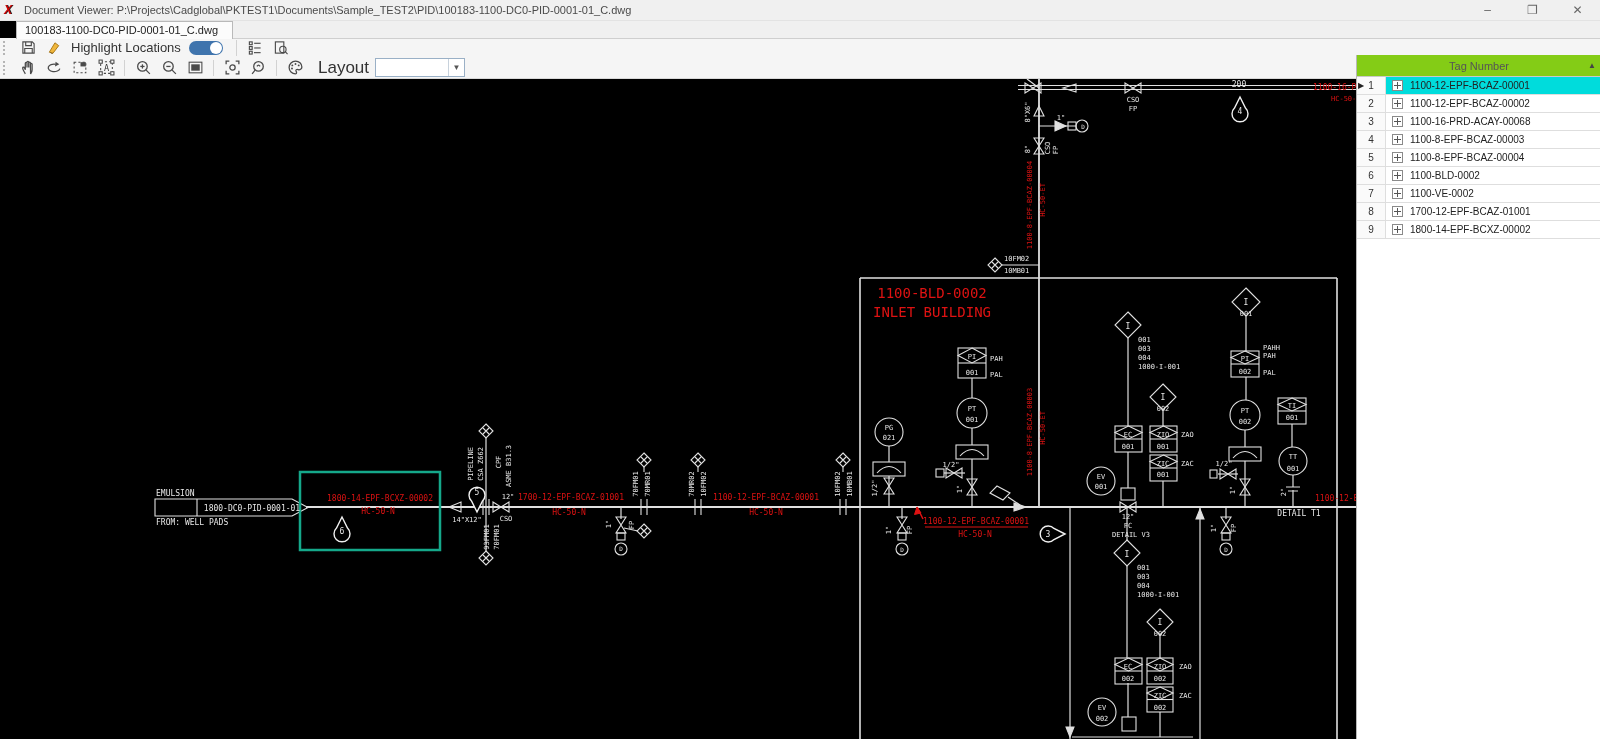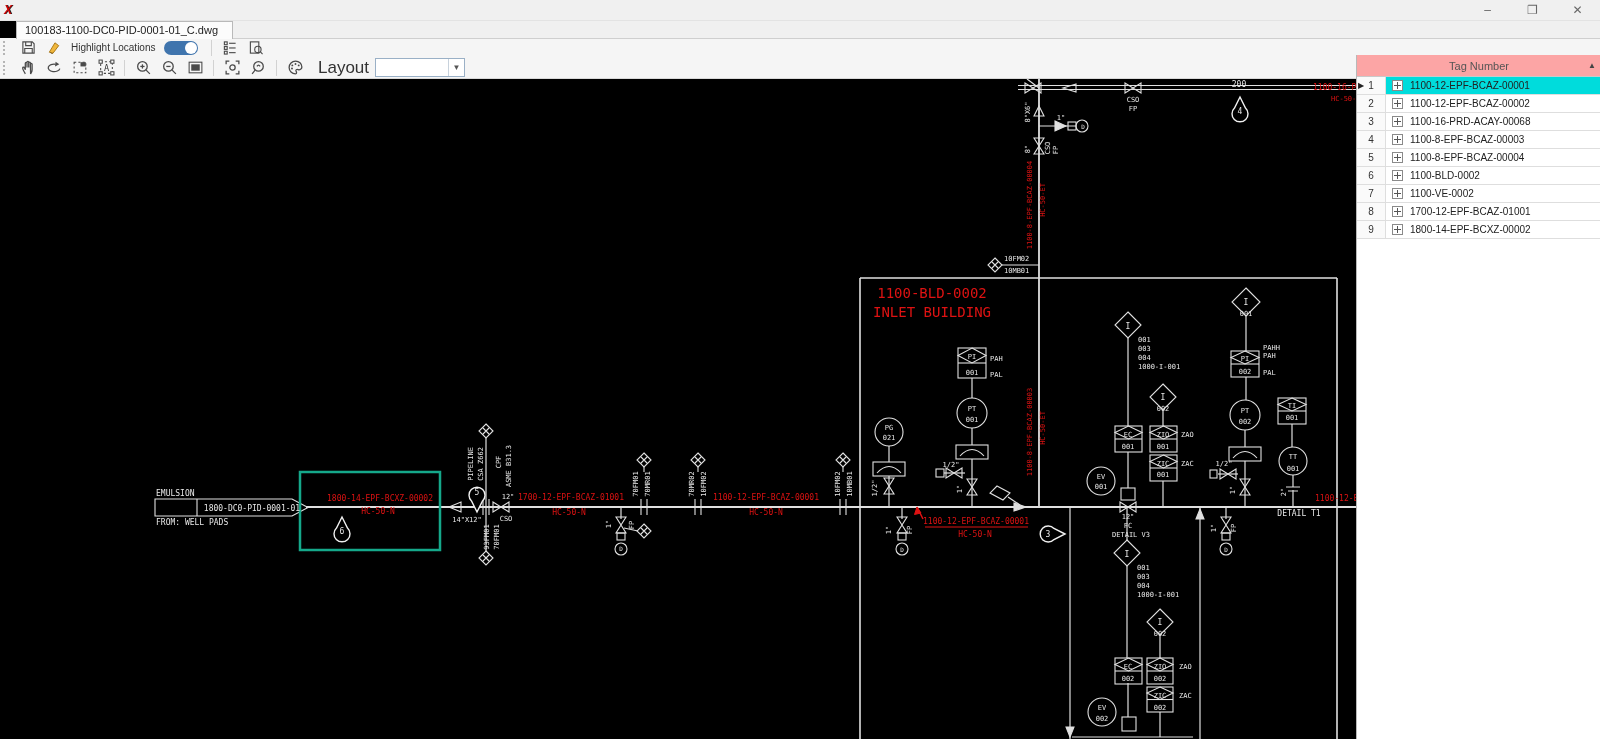--- a/index.html
+++ b/index.html
@@ -10,47 +10,48 @@
   .winbtn{width:45px;text-align:center;color:#666;font-size:12px;cursor:default;}
   .tabbar{position:absolute;left:16px;top:20px;width:1600px;height:18px;background:#f0f0f0;border-bottom:1px solid #cfcfcf;z-index:9;}
   .tab{display:inline-block;height:17px;line-height:17px;background:#fcfcfc;border:1px solid #b9b9b9;border-bottom:none;padding:0 14px 0 8px;font-size:11px;color:#222;}
   .toolbar{position:absolute;left:0;width:1600px;background:#f5f5f5;display:flex;align-items:center;z-index:8;}
   .tb1{top:38px;height:19px;border-bottom:1px solid #e2e2e2;}
   .tb2{top:57px;height:21px;border-bottom:1px solid #d8d8d8;}
   .grip{width:5px;height:14px;border-left:2px dotted #b5b5b5;margin:0 5px 0 3px;}
   .tbtn{display:inline-flex;align-items:center;justify-content:center;width:24px;height:18px;margin:0 1px;}
   .tbtn svg{display:block;}
   .sep{width:1px;height:16px;background:#d2d2d2;margin:0 5px;}
-  .hl-label{font-size:10px;color:#333;margin:0 8px 0 4px;}
+  .hl-label{font-size:13px;color:#333;margin:0 8px 0 4px;}
   .toggle{width:34px;height:14px;border-radius:8px;background:#3f74ad;position:relative;margin-right:8px;}
   .knob{position:absolute;right:1px;top:1px;width:12px;height:12px;border-radius:50%;background:#fff;}
   .layout-label{font-size:17px;color:#333;margin:0 6px 0 10px;}
   .layout-select{width:88px;height:17px;background:#fff;border:1px solid #9ab0c6;position:relative;}
   .layout-select .arrow{position:absolute;right:0;top:0;width:15px;height:100%;border-left:1px solid #c8d2dc;color:#555;font-size:8px;display:flex;align-items:center;justify-content:center;}
   .canvas{position:absolute;left:0;top:78px;width:1356px;height:661px;background:#000;z-index:1;}
   .tagpanel{position:absolute;left:1356px;top:55px;width:244px;height:684px;background:#fff;border-left:1px solid #b8b8b8;z-index:20;font-size:10px;}
-  .tp-header{height:21px;background:#fca5a5;border-bottom:1px solid #c9c9c9;display:flex;align-items:center;position:relative;color:#555;font-size:11px;}
+  .tp-header{height:21px;background:#84cc16;border-bottom:1px solid #c9c9c9;display:flex;align-items:center;position:relative;color:#555;font-size:11px;}
   .tp-header .htxt{flex:1;text-align:center;}
   .tp-sort{position:absolute;right:5px;top:6px;font-size:8px;color:#444;}
   .trow{display:flex;height:17px;border-bottom:1px solid #dedede;align-items:stretch;}
   .tnum{width:28px;background:#fafafa;border-right:1px solid #dedede;display:flex;align-items:center;justify-content:center;color:#333;position:relative;}
   .tnum .mark{position:absolute;left:1px;font-size:8px;color:#222;}
   .tcell{flex:1;display:flex;align-items:center;background:#fff;padding-left:6px;color:#222;}
   .trow.sel .tcell{background:#00dcdc;}
   .plus{width:9px;height:9px;border:1px solid #8a8a8a;background:#fff;position:relative;margin-right:7px;flex:none;}
   .plus:before{content:"";position:absolute;left:1px;right:1px;top:4px;height:1px;background:#555;}
   .plus:after{content:"";position:absolute;top:1px;bottom:1px;left:4px;width:1px;background:#555;}
   .ico{stroke:#4a4a4a;fill:none;stroke-width:1.2;}
   text{font-family:"DejaVu Sans Mono",monospace;}
 </style>
 </head>
 <body>
 
 <div class="titlebar">
   <span class="appicon">X</span>
+  <span>Document Viewer: P:\Projects\Cadglobal\PKTEST1\Documents\Sample_TEST2\PID\100183-1100-DC0-PID-0001-01_C.dwg</span>
   <div class="wincontrols">
     <span class="winbtn">–</span>
     <span class="winbtn">❐</span>
     <span class="winbtn">✕</span>
   </div>
 </div>
 
 <div class="tabbar">
   <span class="tab">100183-1100-DC0-PID-0001-01_C.dwg</span>
 </div>

